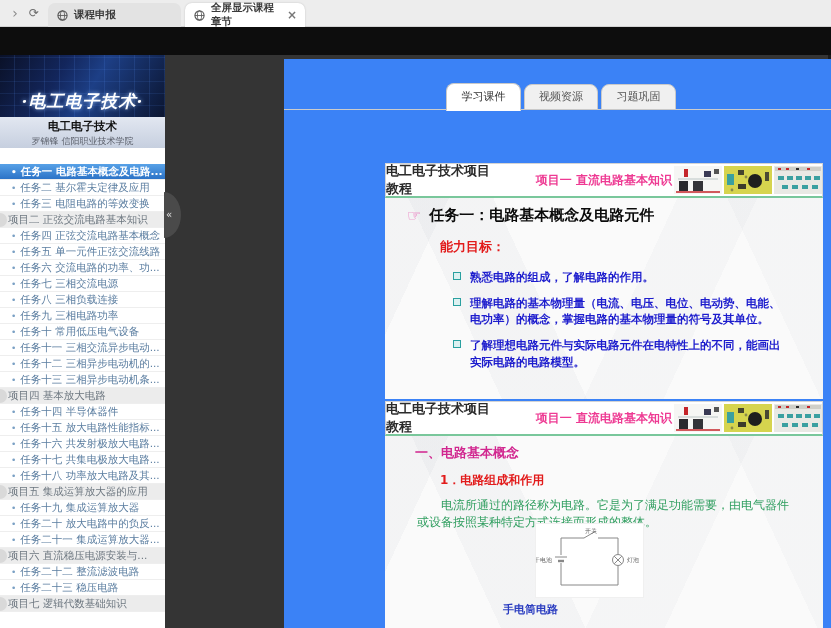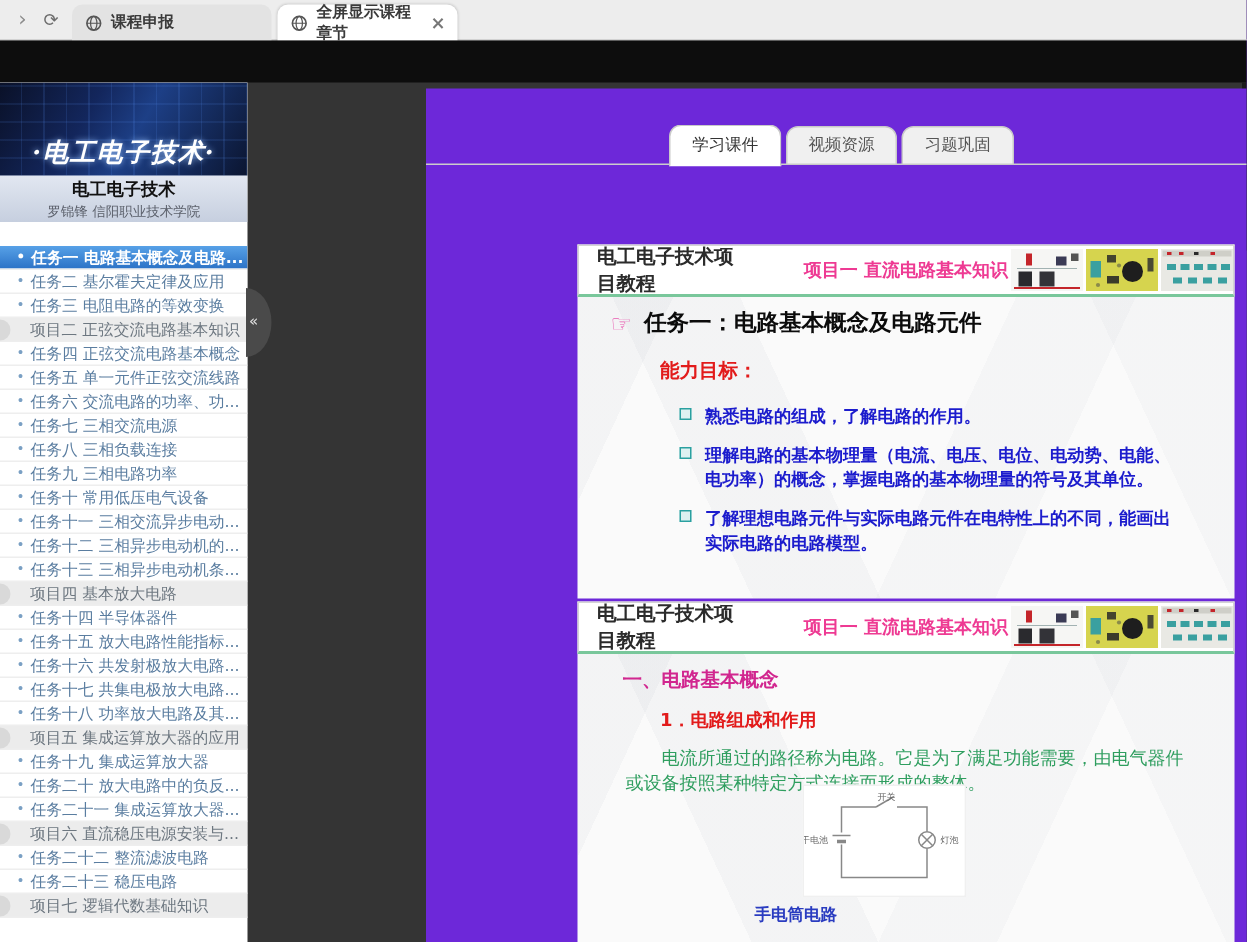--- a/index.html
+++ b/index.html
@@ -33,44 +33,44 @@
     font-family:"DejaVu Serif","Liberation Serif",serif;font-style:italic;font-weight:bold;
     font-size:17px;letter-spacing:1px;text-shadow:0 0 4px rgba(160,200,255,.9);}
   .sideinfo{width:165px;height:31px;background:linear-gradient(180deg,#e2e7f1,#c6cfdf);text-align:center;}
   .sideinfo .t1{font-size:11.5px;font-weight:bold;color:#111;padding-top:2px;}
   .sideinfo .t2{font-size:9px;color:#5a5f6a;margin-top:1px;}
   .sidenav{position:absolute;left:0;top:109px;width:165px;}
   .nav-row{height:16px;box-sizing:border-box;display:flex;align-items:center;font-size:10.5px;
     white-space:nowrap;overflow:hidden;border-bottom:1px solid #eeeeee;cursor:pointer;}
   .nav-row.task{padding-left:11px;color:#5a7da0;background:#fff;}
   .nav-row.task .dot{font-size:9px;margin-right:4px;color:#7aa0c4;}
-  .nav-row.header{padding-left:20px;color:#6d7780;background:#ececec;position:relative;overflow:visible;}
+  .nav-row.header{padding-left:8px;color:#6d7780;background:#ececec;position:relative;overflow:visible;}
   .nav-row.header::before{content:"";position:absolute;left:0;top:1px;width:7px;height:14px;
     background:#d9d9d9;border-radius:0 7px 7px 0;}
   .nav-row.selected{background:linear-gradient(180deg,#57a1e7,#2c73c7);color:#fff;font-weight:bold;}
   .nav-row.selected .dot{color:#fff;}
   .collapse-handle{position:absolute;left:164px;top:192px;width:17px;height:46px;background:#4a4a4a;
     border-radius:0 100% 100% 0 / 0 50% 50% 0;color:#e0e0e0;font-size:10px;line-height:46px;
     padding-left:2px;box-sizing:border-box;cursor:pointer;}
   
-  .main{position:absolute;left:284px;top:59px;width:547px;height:569px;background:#6d28d9;}
+  .main{position:absolute;left:284px;top:59px;width:547px;height:569px;background:#3b82f6;}
   .tabline{position:absolute;left:0;top:50px;width:547px;border-top:1px solid #cccccc;}
   .ctab{position:absolute;box-sizing:border-box;text-align:center;font-size:11px;color:#555;
     border:1px solid #c9c9c9;border-radius:8px 8px 0 0;background:#f0f0f0;cursor:pointer;}
   .ctab.inactive{top:25px;height:26px;line-height:24px;}
   .ctab.active{top:24px;height:28px;line-height:26px;background:#fff;border-bottom:1px solid #fff;z-index:2;color:#333;}
   .ctab1{left:162px;width:75px;}
   .ctab2{left:240px;width:74px;}
   .ctab3{left:317px;width:75px;}
   
   .slide{position:absolute;left:101px;width:438px;}
   .slide1{top:104px;height:236px;}
   .slide2{top:342px;height:227px;}
   .slide-header{height:35px;box-sizing:border-box;background:#fff;border:1px solid #d4d4d4;
-    border-bottom:2px solid #79c79b;display:flex;align-items:center;padding-left:12px;}
+    border-bottom:2px solid #79c79b;display:flex;align-items:center;}
   .sh-course{font-size:13px;font-weight:bold;color:#2b2b2b;}
   .sh-project{font-size:12px;font-weight:bold;color:#ee3a93;margin-left:36px;white-space:nowrap;}
   .sh-photos{margin-left:auto;display:flex;align-items:center;height:28px;}
   .photo{width:48px;height:28px;margin-left:2px;flex:0 0 auto;}
   .slide-body{position:absolute;left:0;right:0;top:35px;bottom:0;
     background:
       linear-gradient(115deg,rgba(120,130,150,.05) 12%,transparent 12% 55%,rgba(120,130,150,.04) 55% 70%,transparent 70%),
       linear-gradient(245deg,rgba(120,130,150,.04) 18%,transparent 18% 62%,rgba(120,130,150,.05) 62% 78%,transparent 78%),
       #fafafa;
     overflow:hidden;}

